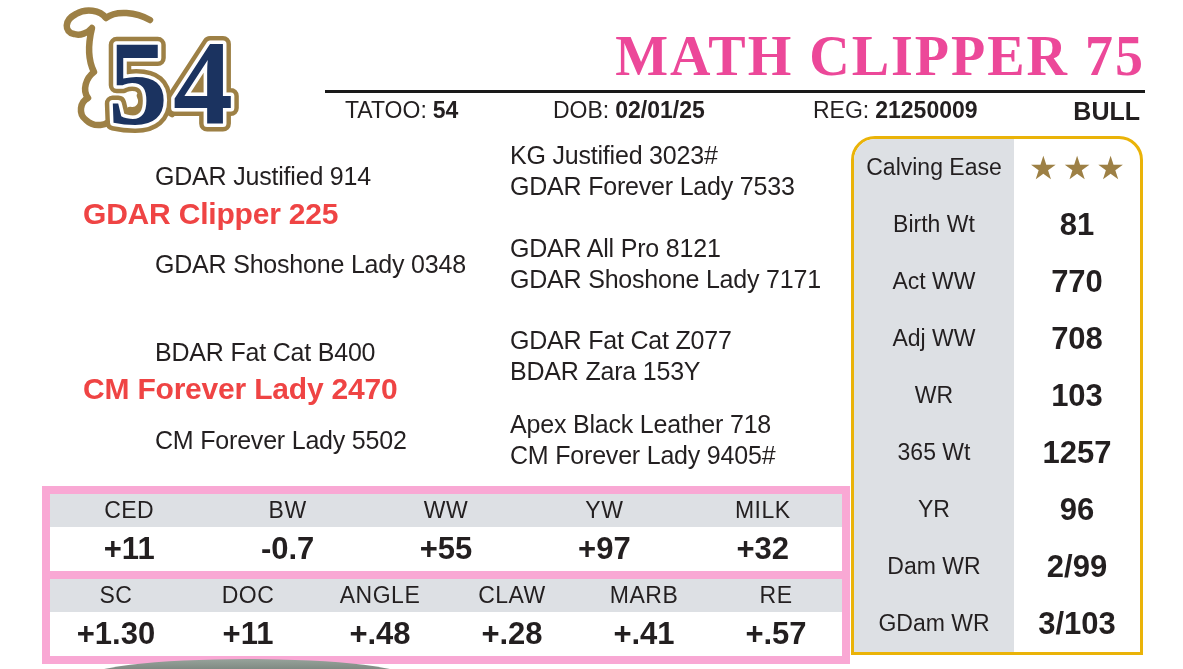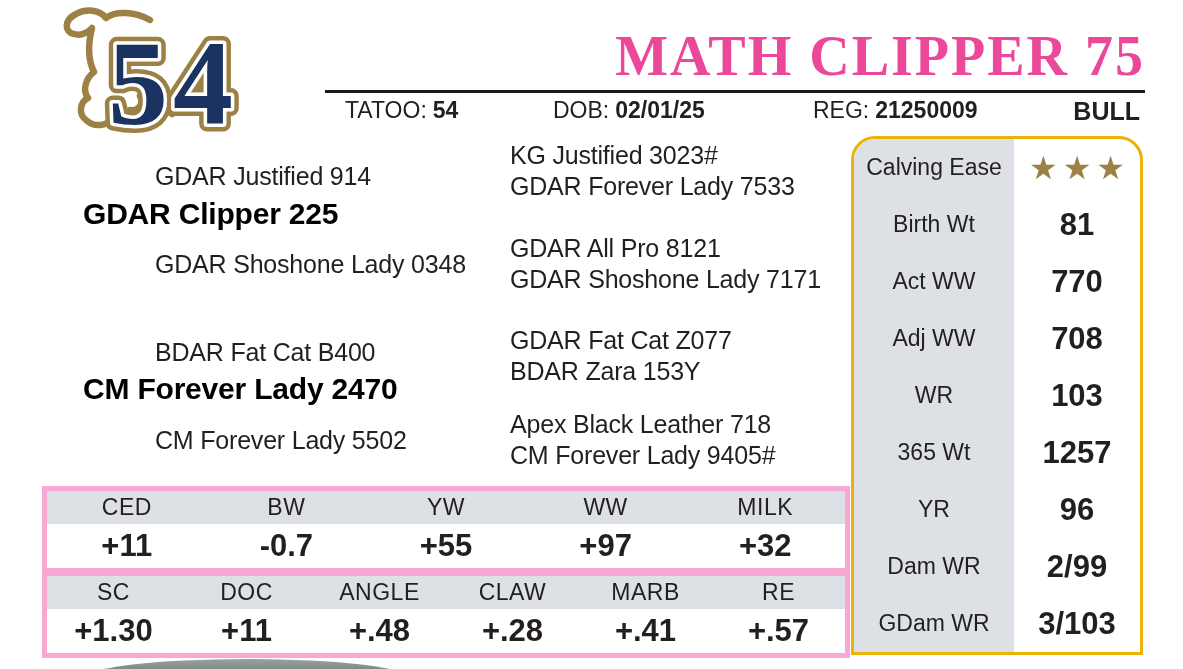--- a/index.html
+++ b/index.html
@@ -25,39 +25,39 @@
   .header-rule { position:absolute; left:325px; top:90px; width:820px; height:3px; background:#1a1a1a; }
   .info { position:absolute; top:97px; font-size:23px; white-space:nowrap; color:#231f20; }
   .info b { font-weight:700; margin-left:6px; }
   .info-tatoo { left:345px; }
   .info-dob   { left:553px; }
   .info-reg   { left:813px; }
   .info-sex   { right:43px; font-weight:700; font-size:25px; }
 
   
   .ped-line  { position:absolute; font-size:25px; letter-spacing:-0.2px; white-space:nowrap; }
-  .ped-main  { position:absolute; font-size:30px; font-weight:700; color:#000000; letter-spacing:-0.2px; white-space:nowrap; }
+  .ped-main  { position:absolute; font-size:30px; font-weight:700; color:#ef4444; letter-spacing:-0.2px; white-space:nowrap; }
   .gp-pair   { position:absolute; left:510px; font-size:25px; line-height:31px; letter-spacing:-0.2px; white-space:nowrap; }
 
   
   .stats-panel {
     position:absolute; left:851px; top:136px; width:292px; height:519px;
     border:3px solid #eab308; border-radius:24px 24px 0 0; overflow:hidden;
     display:grid; grid-template-rows:repeat(9,1fr); background:#fff; box-sizing:border-box;
   }
   .stat-row   { display:grid; grid-template-columns:160px 1fr; }
   .stat-label { background:#dde0e4; display:flex; align-items:center; justify-content:center; font-size:23px; }
   .stat-value { display:flex; align-items:center; justify-content:center; font-size:31px; font-weight:700; }
   .stat-value-stars {
     font-family:"DejaVu Sans", sans-serif; color:#9d8045; font-weight:400;
     font-size:32px; letter-spacing:5px; text-indent:5px;
   }
 
   
-  .epd { position:absolute; left:42px; width:808px; border:5px solid #f9a8d4; background:#fff; box-sizing:border-box; }
+  .epd { position:absolute; left:42px; width:808px; border:8px solid #f9a8d4; background:#fff; box-sizing:border-box; }
   .epd-t1 { top:486px; }
   .epd-t2 { top:571px; }
   .epd-head { display:grid; background:#dde0e4; height:33px; align-items:center; }
   .epd-vals { display:grid; height:44px; align-items:center; }
   .epd-t1 .epd-head, .epd-t1 .epd-vals { grid-template-columns:repeat(5,1fr); }
   .epd-t2 .epd-head, .epd-t2 .epd-vals { grid-template-columns:repeat(6,1fr); }
   .epd-head span { text-align:center; font-size:23px; letter-spacing:0.5px; }
   .epd-vals span { text-align:center; font-size:31px; font-weight:700; }
 
   
@@ -161,22 +161,22 @@
     <div class="stat-row">
       <div class="stat-label">GDam WR</div>
       <div class="stat-value">3/103</div>
     </div>
   </div>
 
   <div class="epd epd-t1">
     <div class="epd-head">
       <span>CED</span>
       <span>BW</span>
+      <span>WW</span>
       <span>YW</span>
-      <span>WW</span>
       <span>MILK</span>
     </div>
     <div class="epd-vals">
       <span>+11</span>
       <span>-0.7</span>
       <span>+55</span>
       <span>+97</span>
       <span>+32</span>
     </div>
   </div>

